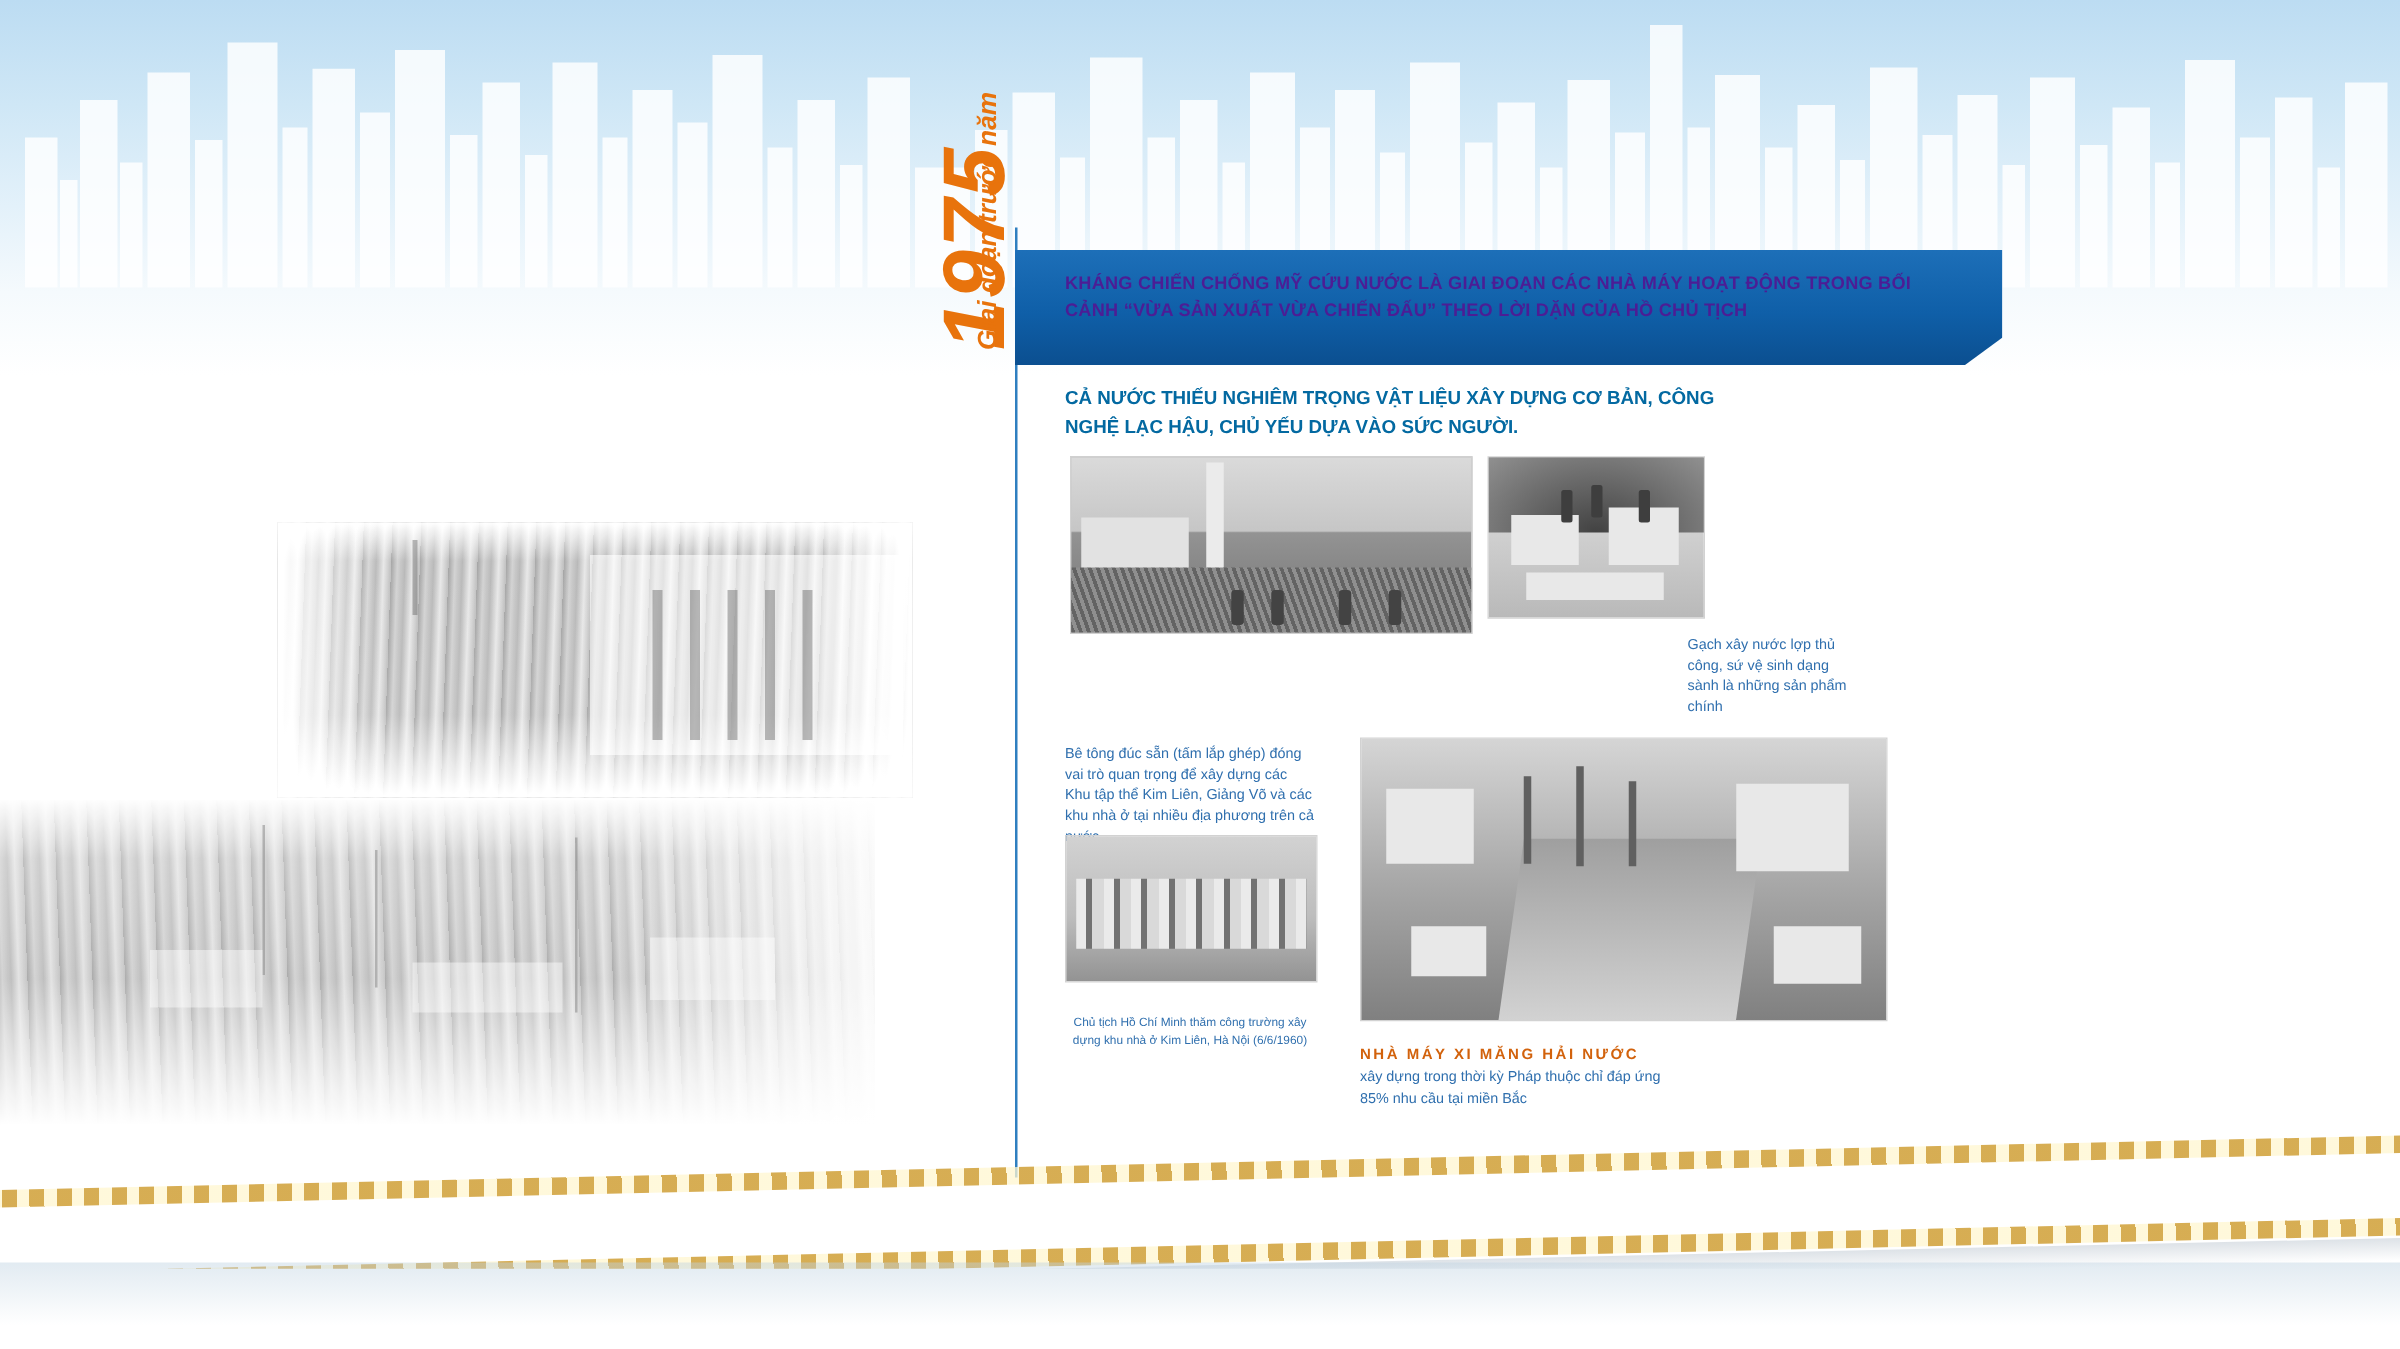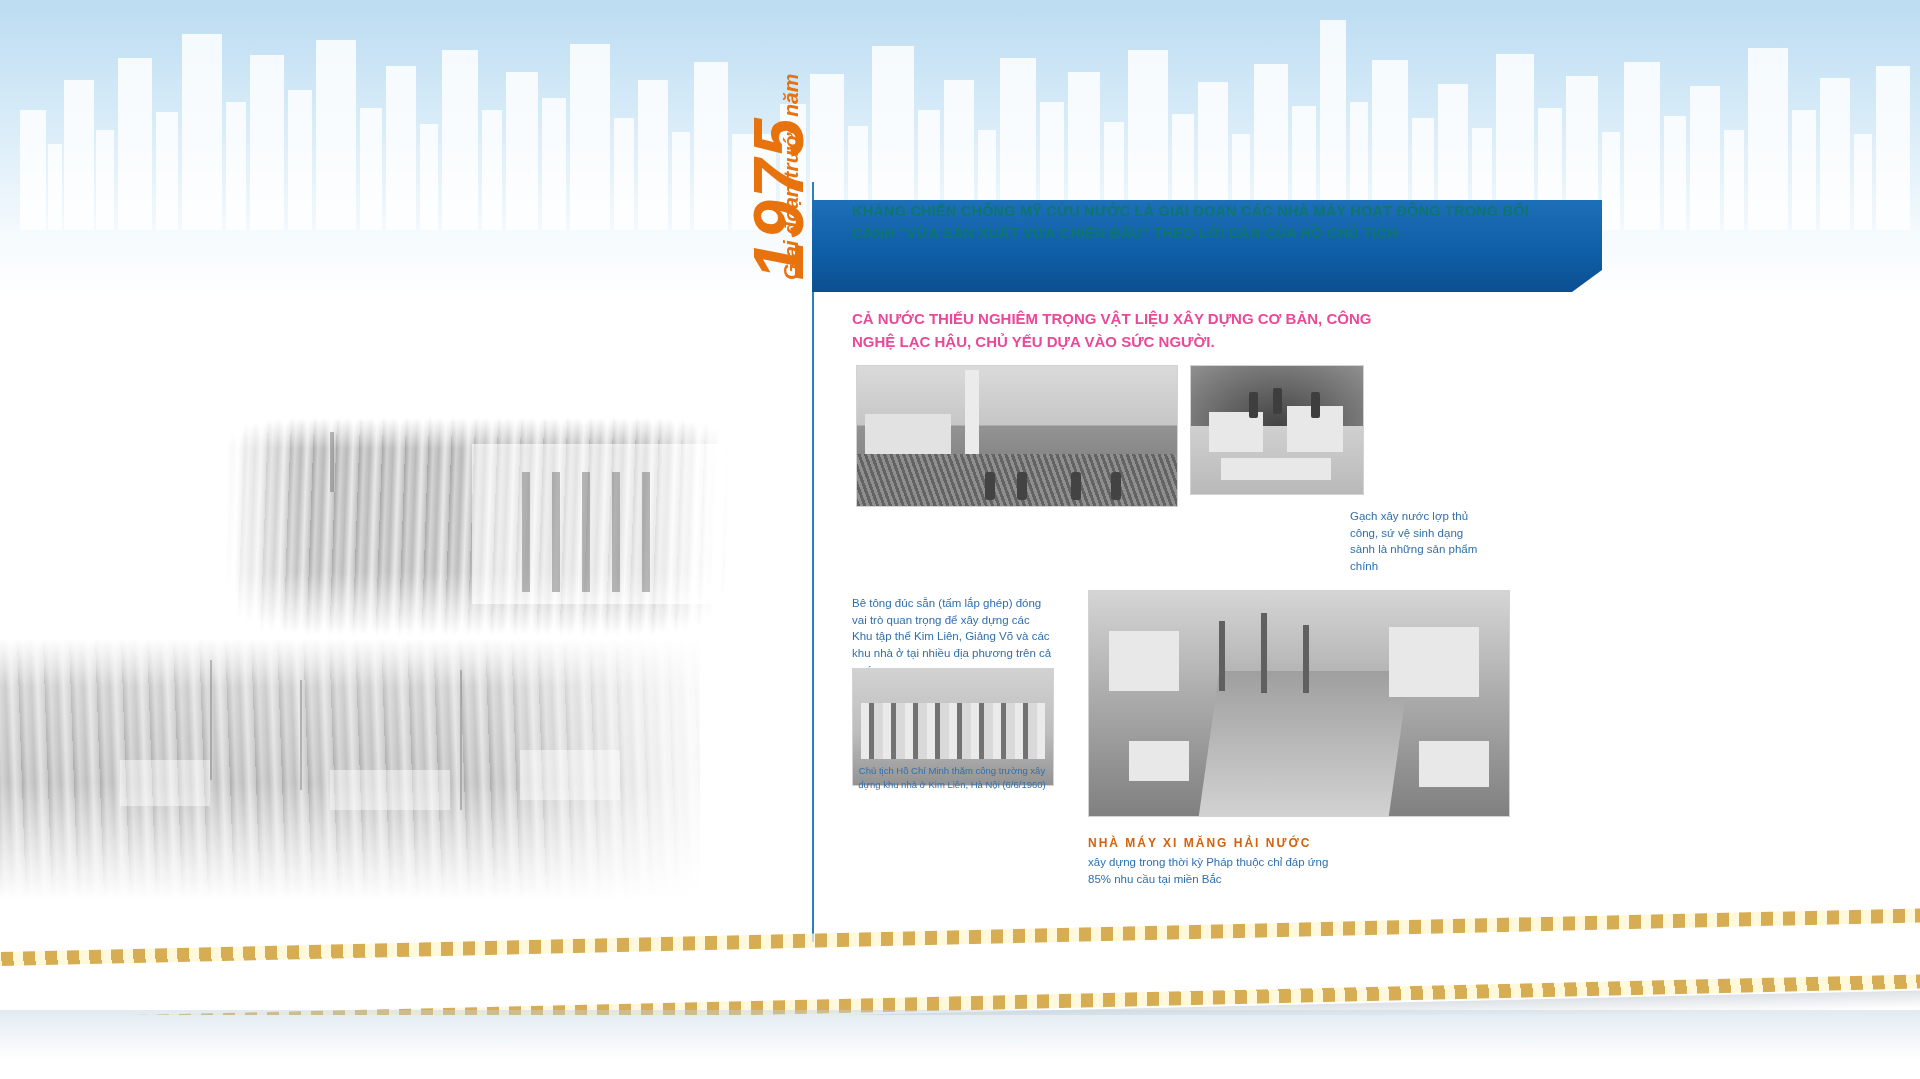--- a/index.html
+++ b/index.html
@@ -68,28 +68,28 @@
   
   .banner{
     position:absolute;left:812px;top:200px;width:790px;height:92px;
   }
   .banner-bg{
     position:absolute;left:0;top:0;width:790px;height:92px;
     background:linear-gradient(180deg,#1d6fb8 0%,#0f5fa8 55%,#0b4f90 100%);
     clip-path:polygon(0 0, 790px 0, 790px 70px, 760px 92px, 0 92px);
   }
   .banner-text{
-    position:absolute;left:40px;top:0;width:715px;
-    color:#0f766e;font-size:14.5px;font-weight:bold;line-height:1.55;letter-spacing:.2px;
+    position:absolute;left:40px;top:16px;width:715px;
+    color:#4c1d95;font-size:14.5px;font-weight:bold;line-height:1.55;letter-spacing:.2px;
   }
 
   
   .intro{
     position:absolute;left:852px;top:308px;width:560px;
-    color:#ec4899;font-size:15px;font-weight:bold;line-height:1.5;
+    color:#0369a1;font-size:15px;font-weight:bold;line-height:1.5;
   }
 
   
   .ph{position:absolute;filter:grayscale(1);}
   .ph-plant{
     left:856px;top:365px;width:320px;height:140px;
     background:
       linear-gradient(180deg,#d7dadd 0%,#c3c7cb 42%,#8f949a 43%,#6e747a 100%),
       #b9bec2;
     border:1px solid #cfd3d6;
@@ -121,21 +121,21 @@
   }
 
   .ph-hcm{
     left:852px;top:668px;width:200px;height:116px;
     background:linear-gradient(180deg,#cfd3d6 0%,#b9bec2 55%,#8f949a 100%);
     border:1px solid #cfd3d6;
   }
   .ph-hcm .figs{position:absolute;left:8px;top:34px;width:184px;height:56px;
       background:repeating-linear-gradient(90deg,#e8eaec 0 8px,#6e737a 8px 13px,#d6d9db 13px 22px);}
   .cap-hcm{
-    position:absolute;left:852px;top:764px;width:200px;text-align:center;
+    position:absolute;left:852px;top:812px;width:200px;text-align:center;
     color:#2f6fae;font-size:9.5px;line-height:1.45;
   }
 
   .ph-city{
     left:1088px;top:590px;width:420px;height:225px;
     background:linear-gradient(180deg,#d2d6d9 0%,#a9aeb3 45%,#7c8187 100%);
     border:1px solid #cfd3d6;
   }
   .ph-city .river{position:absolute;left:120px;top:80px;width:190px;height:145px;
       background:linear-gradient(180deg,#9aa0a6,#cfd3d6);transform:skewX(-8deg);}

